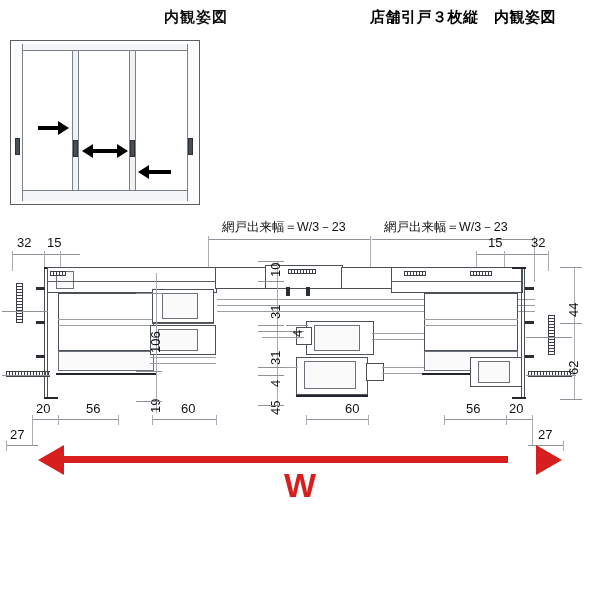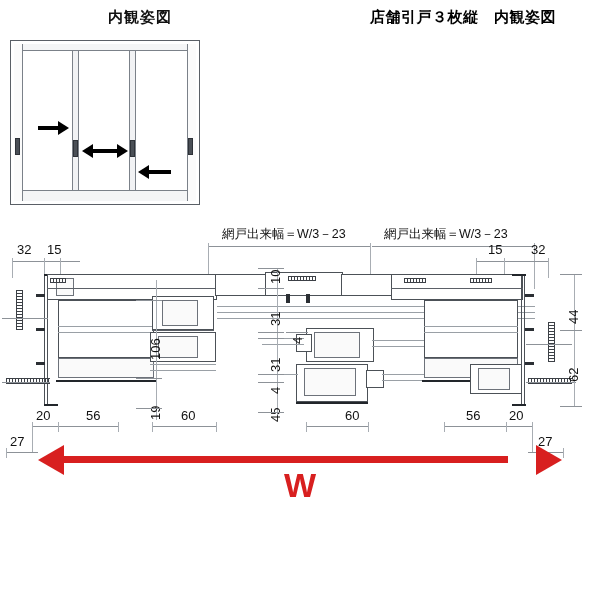--- a/index.html
+++ b/index.html
@@ -7,21 +7,21 @@
   body{
     width:600px;height:600px;position:relative;overflow:hidden;
     font-family:"Liberation Sans","DejaVu Sans",sans-serif;
     color:#1a1a1a;
   }
 
   
   .head-elev{
     position:absolute;left:108px;top:8px;width:120px;
     font-size:15px;font-weight:bold;letter-spacing:1px;
-    color:#111;text-align:left;
+    color:#111;text-align:right;
   }
   .head-title{
     position:absolute;left:330px;top:8px;width:266px;
     font-size:15px;font-weight:bold;letter-spacing:0.5px;
     color:#000;text-align:center;line-height:1.25;
   }
   .head-title .l2{display:block;}
 
   
   .elev-wrap{position:absolute;left:10px;top:40px;width:190px;height:165px;}
@@ -65,21 +65,21 @@
     border-top:7px solid transparent;border-bottom:7px solid transparent;
     border-left:11px solid #000;
   }
   .arr-headL{
     position:absolute;top:1px;width:0;height:0;
     border-top:7px solid transparent;border-bottom:7px solid transparent;
     border-right:11px solid #000;
   }
 
   
-  .sect{position:absolute;left:0;top:222px;width:600px;height:260px;text-align:center;}
+  .sect{position:absolute;left:0;top:215px;width:600px;height:260px;text-align:center;}
 
   .dline{position:absolute;background:#8d9298;height:1px;}
   .dvert{position:absolute;background:#a8adb3;width:1px;}
 
   .dtxt{
     position:absolute;font-size:13px;color:#111;
     font-family:"Liberation Sans","DejaVu Sans",sans-serif;white-space:nowrap;
   }
   .dtxt.v{transform-origin:left top;transform:rotate(-90deg);}
   .jp{font-size:12.5px;color:#111;white-space:nowrap;position:absolute;}

